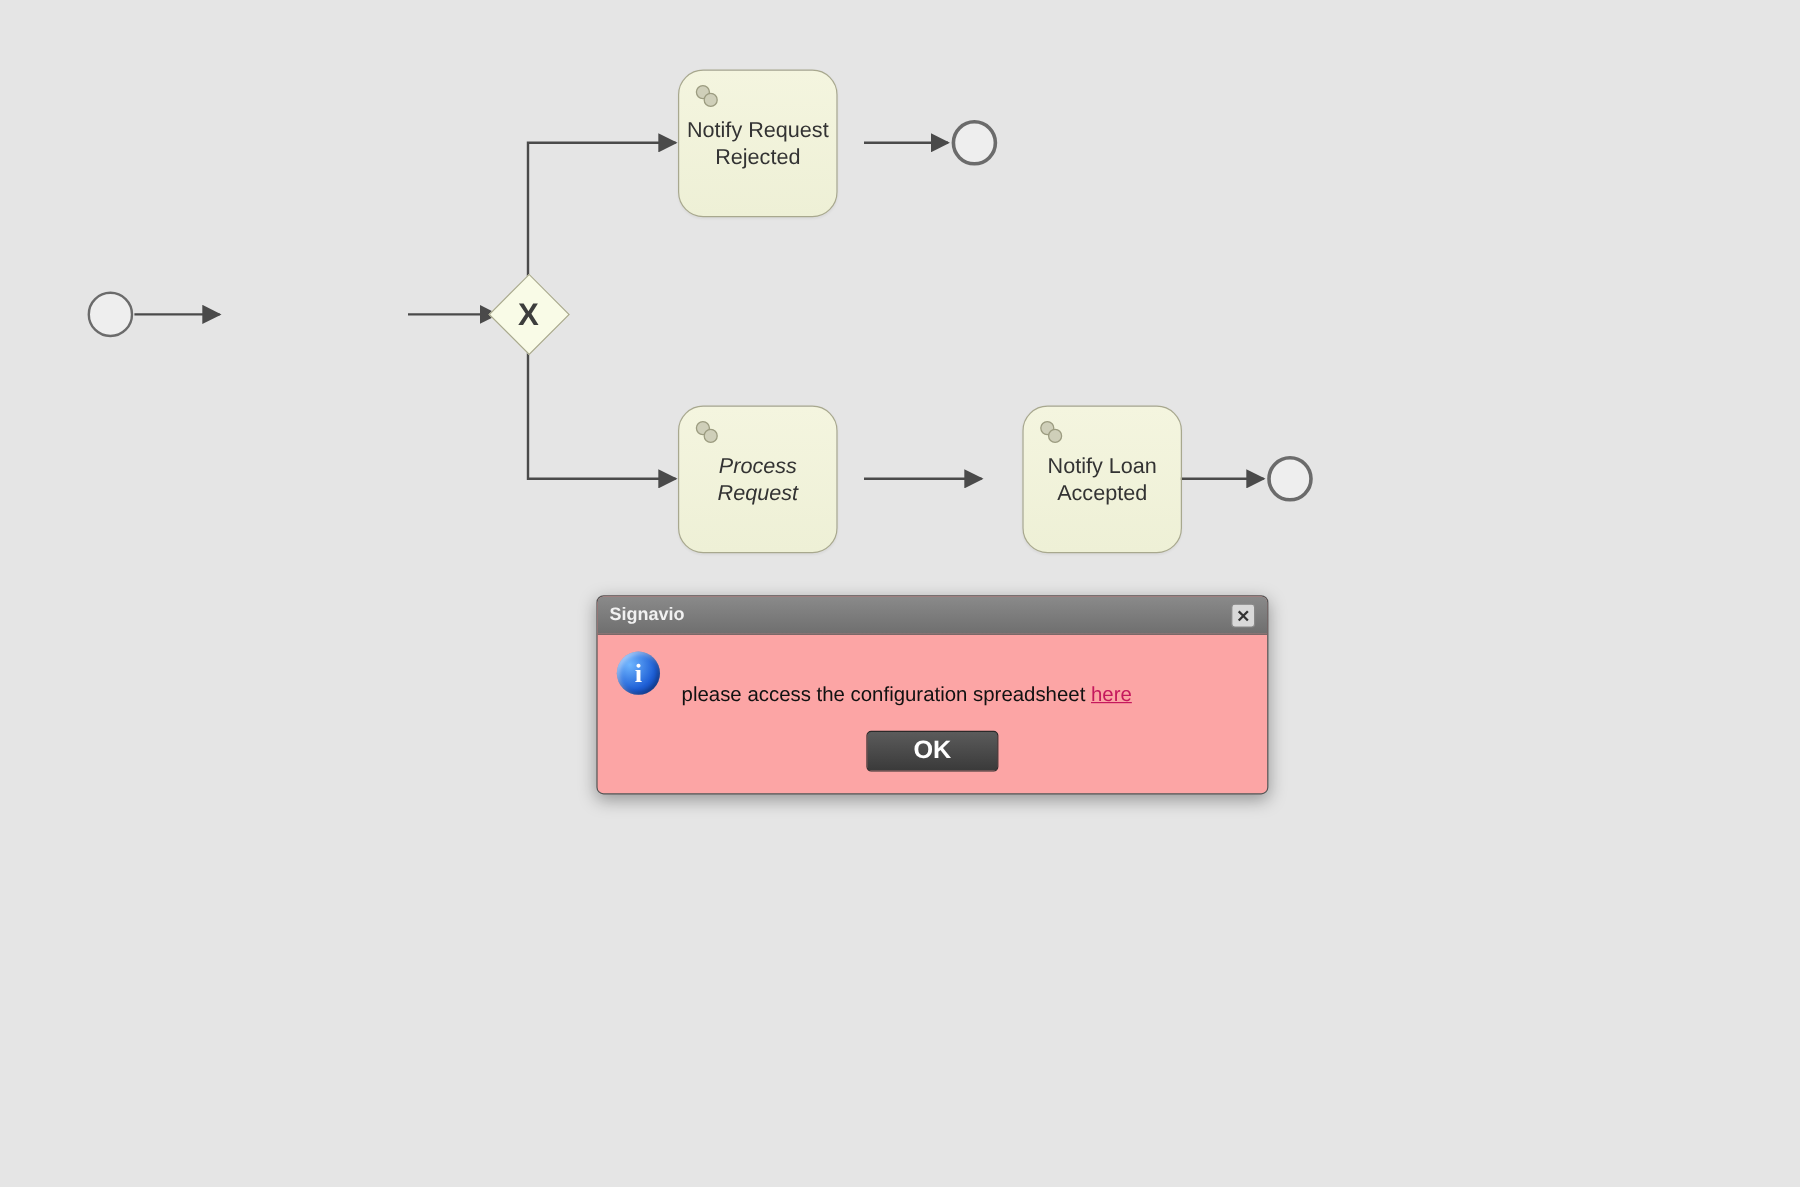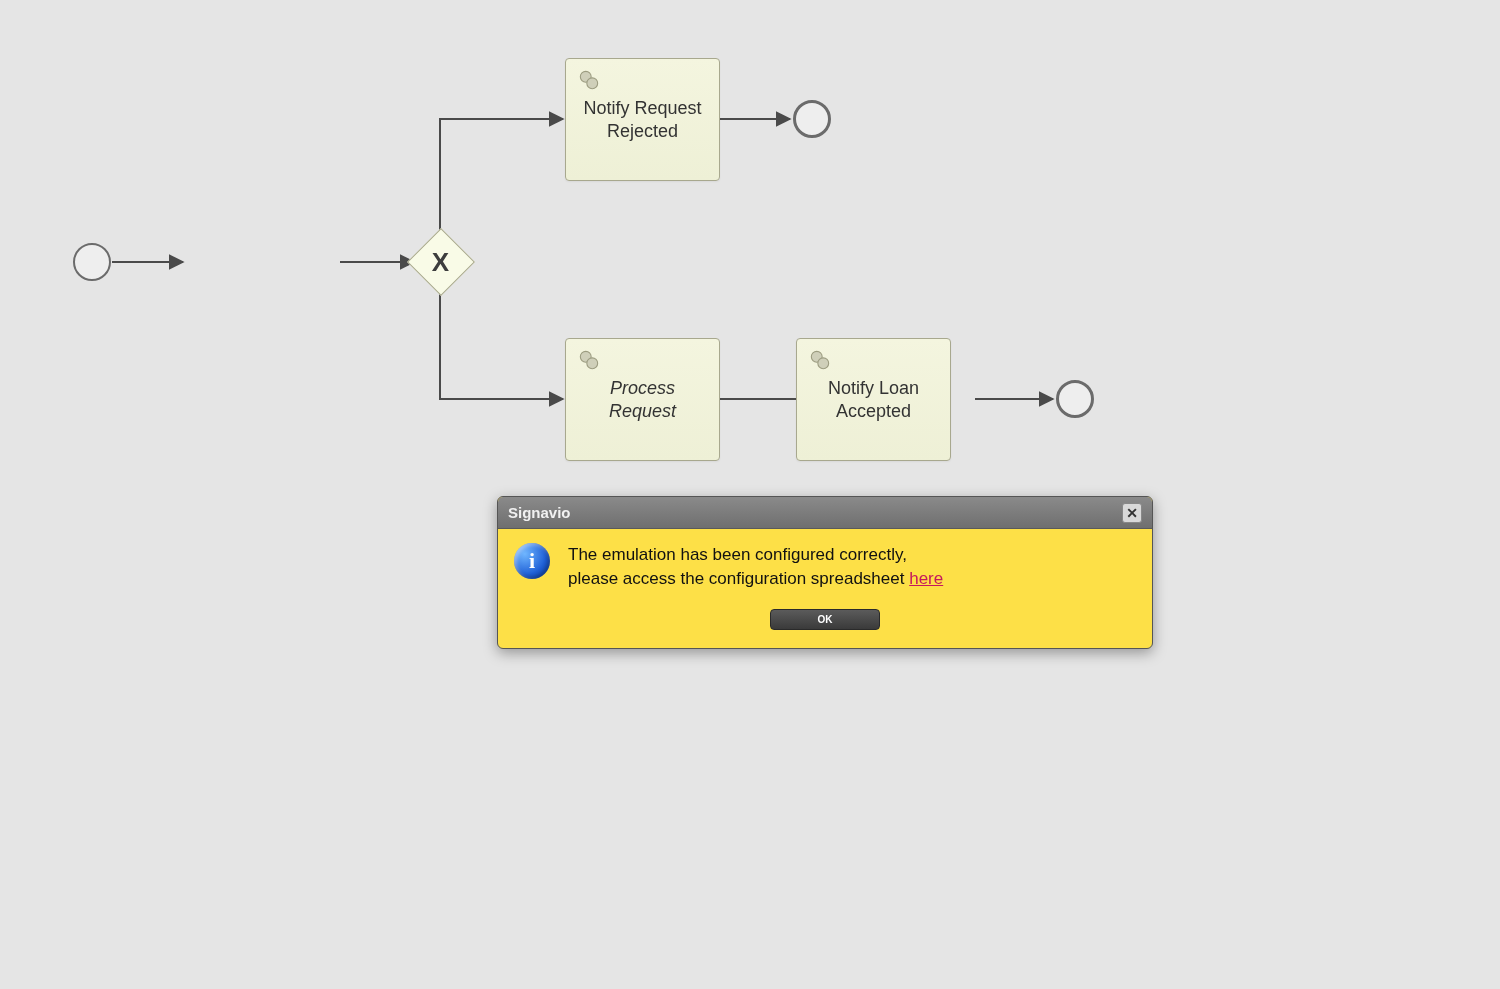--- a/index.html
+++ b/index.html
@@ -13,25 +13,25 @@
   }
   .canvas {
     position: absolute;
     left: 0; top: 0;
     width: 1384px; height: 886px;
     background: #e5e5e5;
   }
   
   .task {
     position: absolute;
-    width: 155px;
+    width: 133px;
     height: 123px;
     background: linear-gradient(to bottom, #f4f5df 0%, #eef0d6 100%);
     border: 1px solid #a8a88e;
-    border-radius: 4px;
+    border-radius: 21px;
     display: flex;
     align-items: center;
     justify-content: center;
     text-align: center;
     font-size: 18px;
     color: #333;
     line-height: 1.25;
     padding: 6px;
     box-shadow: 0 1px 2px rgba(0,0,0,0.05);
   }
@@ -63,23 +63,23 @@
   .gateway span {
     transform: rotate(-45deg);
     font-weight: bold;
     font-size: 26px;
     color: #3d3d3d;
     font-family: Arial, sans-serif;
   }
   
   .dialog {
     position: absolute;
-    width: 656px;
+    width: 560px;
     border-radius: 6px;
-    background: #fde047;
+    background: #fca5a5;
     box-shadow: 0 4px 14px rgba(0,0,0,0.35);
     border: 1px solid #555;
     overflow: hidden;
   }
   .dialog-header {
     height: 32px;
     background: linear-gradient(to bottom, #8a8a8a 0%, #6f6f6f 100%);
     color: #f1f1f1;
     font-weight: bold;
     font-size: 15px;
@@ -135,21 +135,21 @@
     justify-content: center;
     padding: 8px 0 18px 0;
   }
   .ok-btn {
     min-width: 110px;
     padding: 4px 28px;
     background: linear-gradient(to bottom, #5b5b5b 0%, #3a3a3a 100%);
     color: #fff;
     border: 1px solid #2a2a2a;
     border-radius: 4px;
-    font-size: 10px;
+    font-size: 21px;
     font-weight: bold;
     cursor: pointer;
   }
   svg.conn { position: absolute; left: 0; top: 0; pointer-events: none; }
 </style>
 </head>
 <body>
 
 <div class="canvas">
 
@@ -201,21 +201,21 @@
       <svg width="26" height="26" viewBox="0 0 24 24">
           <g fill="#cfcfb9" stroke="#9c9c80" stroke-width="1">
             <circle cx="9" cy="9" r="5"></circle>
             <circle cx="15" cy="15" r="5"></circle>
           </g>
         </svg>
     </span>
     <span class="label">Process Request</span>
   </div>
 
-  <div class="task" style="left:796px; top:338px;">
+  <div class="task" style="left:852px; top:338px;">
     <span class="gear">
       <svg width="26" height="26" viewBox="0 0 24 24">
           <g fill="#cfcfb9" stroke="#9c9c80" stroke-width="1">
             <circle cx="9" cy="9" r="5"></circle>
             <circle cx="15" cy="15" r="5"></circle>
           </g>
         </svg>
     </span>
     <span class="label">Notify Loan Accepted</span>
   </div>
@@ -225,21 +225,21 @@
   <div class="dialog" style="left:497px; top:496px;">
     <div class="dialog-header">
       <span>Signavio</span>
       <div class="close">
         <span>✕</span>
       </div>
     </div>
     <div class="dialog-body">
       <div class="info-icon">i</div>
       <div class="dialog-text">
-        <span>The emulation has been configured correctly,</span><br>
+        <br>
         <span>please access the configuration spreadsheet </span><a href="#">here</a>
       </div>
     </div>
     <div class="dialog-footer">
       <button class="ok-btn">OK</button>
     </div>
   </div>
 
 </div>
 

